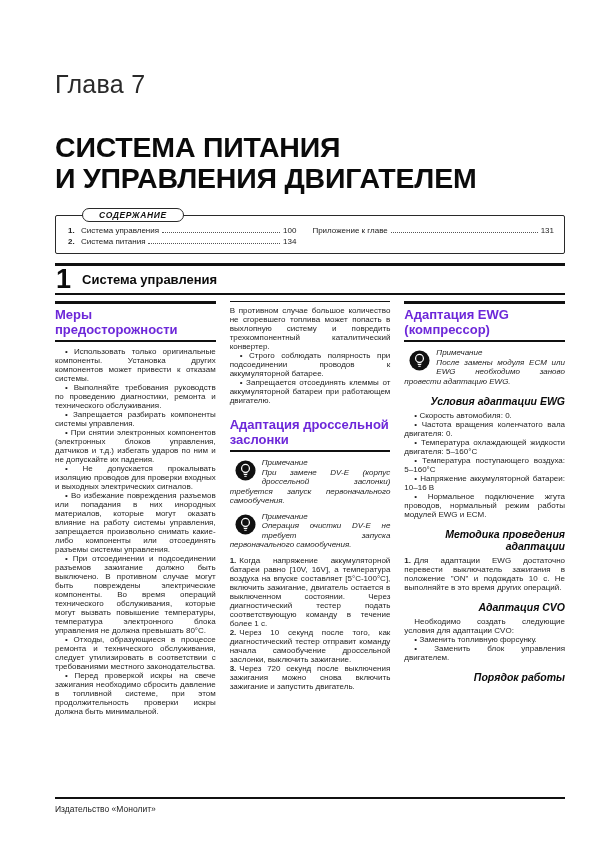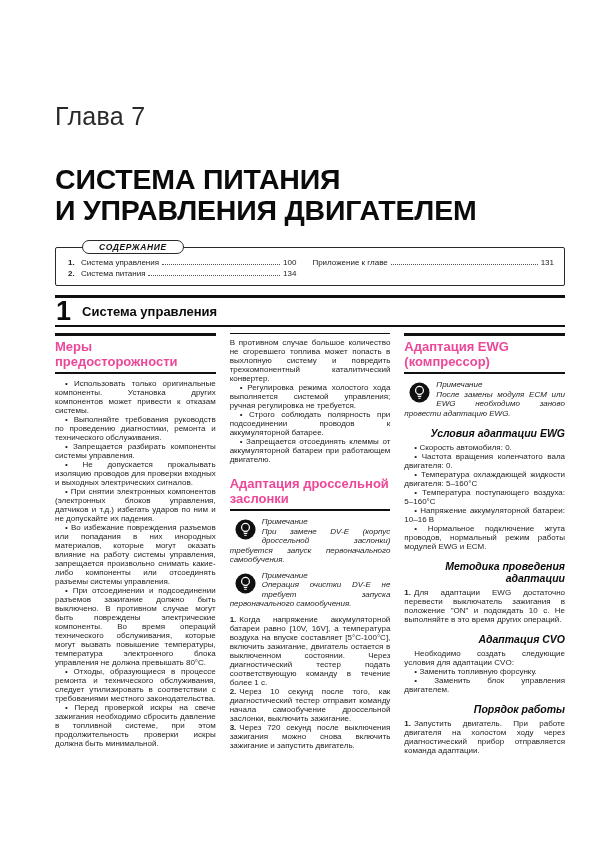--- a/index.html
+++ b/index.html
@@ -1,21 +1,21 @@
 <!DOCTYPE html>
 <html lang="ru"><head>
 <meta charset="utf-8">
 <style>
   * { margin:0; padding:0; box-sizing:border-box; }
   html,body { background:#fff; }
   body { font-family:"Liberation Sans", sans-serif; color:#1e1e1e; }
   .page { position:relative; width:600px; height:849px; background:#ffffff; overflow:hidden; }
   .inner { padding:0 35px 0 55px; }
 
-  .chapter { margin-top:102px; font-size:25px; font-weight:400; color:#2a2a2a; letter-spacing:.3px; }
+  .chapter { margin-top:70px; font-size:25px; font-weight:400; color:#2a2a2a; letter-spacing:.3px; }
 
   .big-title { margin-top:33px; font-size:28.5px; line-height:31px; font-weight:700; color:#0b0b0b; letter-spacing:-0.2px; }
 
   
   .toc-box { position:relative; margin-top:21px; border:1.5px solid #2a2a2a; border-radius:2px; padding:10px 10px 6px 12px; }
   .toc-label { position:absolute; top:-8px; left:26px; background:#fff; border:1.5px solid #2a2a2a; border-radius:8px; padding:1px 16px; font-size:8.5px; font-weight:700; font-style:italic; letter-spacing:.6px; color:#111; }
   .toc-cols { display:flex; }
   .toc-col { width:47%; }
   .toc-col + .toc-col { width:53%; padding-left:16px; }
   .toc-row { display:flex; align-items:baseline; font-size:8px; line-height:10.5px; color:#222; }
@@ -30,21 +30,21 @@
   .banner-num { font-size:27px; font-weight:700; color:#0b0b0b; line-height:1; margin:0 11px 0 1px; }
   .banner-title { font-size:13px; font-weight:700; color:#0b0b0b; }
 
   
   .cols { display:flex; gap:14px; margin-top:6px; height:437px; overflow:hidden; }
   .col { flex:1; min-width:0; }
 
   .hr-thick { border-top:3px solid #101010; margin-bottom:4px; }
   .hr-thin  { border-top:1px solid #101010; margin-bottom:4px; }
 
-  .h2 { white-space:pre-line; font-size:13px; line-height:14.5px; font-weight:700; color:#ec4899;
+  .h2 { white-space:pre-line; font-size:13px; line-height:14.5px; font-weight:700; color:#6d28d9;
         border-bottom:2px solid #101010; padding-bottom:3px; margin:1px 0 5px; margin-top:13px; }
   .hr-thick + .h2, .hr-thin + .h2 { margin-top:1px; }
 
   .h3 { white-space:pre-line; font-size:10.5px; line-height:12px; font-weight:700; font-style:italic; color:#0b0b0b; margin:9px 0 4px;text-align:right; }
 
   .p { font-size:8px; line-height:9px; text-align:justify; color:#1e1e1e; }
   .p.indent, .p.bullet { text-indent:10px; }
   .bmark { font-size:8px; }
   .step-num { font-weight:700; padding-right:3px; }
 
@@ -101,31 +101,30 @@
     </div>
 
     <div class="cols">
       <div class="col">
           <div class="hr-thick"></div>
           <div class="h2">Меры
 предосторожности</div>
           <div class="p bullet"><span class="bmark">•&nbsp;</span>Использовать только оригинальные компоненты. Установка других компонентов может привести к отказам системы.</div>
           <div class="p bullet"><span class="bmark">•&nbsp;</span>Выполняйте требования руководств по проведению диагностики, ремонта и технического обслуживания.</div>
           <div class="p bullet"><span class="bmark">•&nbsp;</span>Запрещается разбирать компоненты системы управления.</div>
+          <div class="p bullet"><span class="bmark">•&nbsp;</span>При снятии электронных компонентов (электронных блоков управления, датчиков и т.д.) избегать ударов по ним и не допускайте их падения.</div>
           <div class="p bullet"><span class="bmark">•&nbsp;</span>Не допускается прокалывать изоляцию проводов для проверки входных и выходных электрических сигналов.</div>
-          <div class="p bullet"><span class="bmark">•&nbsp;</span>При снятии электронных компонентов (электронных блоков управления, датчиков и т.д.) избегать ударов по ним и не допускайте их падения.</div>
           <div class="p bullet"><span class="bmark">•&nbsp;</span>Во избежание повреждения разъемов или попадания в них инородных материалов, которые могут оказать влияние на работу системы управления, запрещается произвольно снимать какие-либо компоненты или отсоединять разъемы системы управления.</div>
           <div class="p bullet"><span class="bmark">•&nbsp;</span>При отсоединении и подсоединении разъемов зажигание должно быть выключено. В противном случае могут быть повреждены электрические компоненты. Во время операций технического обслуживания, которые могут вызвать повышение температуры, температура электронного блока управления не должна превышать 80°C.</div>
           <div class="p bullet"><span class="bmark">•&nbsp;</span>Отходы, образующиеся в процессе ремонта и технического обслуживания, следует утилизировать в соответствии с требованиями местного законодательства.</div>
           <div class="p bullet"><span class="bmark">•&nbsp;</span>Перед проверкой искры на свече зажигания необходимо сбросить давление в топливной системе, при этом продолжительность проверки искры должна быть минимальной.</div>
         </div>
       <div class="col">
           <div class="hr-thin"></div>
           <div class="p plain">В противном случае большое количество не сгоревшего топлива может попасть в выхлопную систему и повредить трехкомпонентный каталитический конвертер.</div>
-          <div class="p bullet"><span class="bmark">•&nbsp;</span>Регулировка режима холостого хода выполняется системой управления; ручная регулировка не требуется.</div>
           <div class="p bullet"><span class="bmark">•&nbsp;</span>Строго соблюдать полярность при подсоединении проводов к аккумуляторной батарее.</div>
           <div class="p bullet"><span class="bmark">•&nbsp;</span>Запрещается отсоединять клеммы от аккумуляторной батареи при работающем двигателю.</div>
           <div class="h2">Адаптация дроссельной
 заслонки</div>
           <div class="note"><svg class="note-icon" viewBox="0 0 22 22">
               <circle cx="11" cy="11" r="10.5" fill="#101010"></circle>
               <circle cx="11" cy="8.8" r="4.1" fill="none" stroke="#fff" stroke-width="1.3"></circle>
               <path d="M9.2 13.4h3.6M9.6 15.2h2.8M10.2 17h1.6" stroke="#fff" stroke-width="1.1" stroke-linecap="round" fill="none"></path>
             </svg><span class="note-label">Примечание</span><span class="note-text">При замене DV-E (корпус дроссельной заслонки) требуется запуск первоначального самообучения.</span></div>
           <div class="note"><svg class="note-icon" viewBox="0 0 22 22">
@@ -154,18 +153,20 @@
           <div class="p bullet"><span class="bmark">•&nbsp;</span>Напряжение аккумуляторной батареи: 10–16 В</div>
           <div class="p bullet"><span class="bmark">•&nbsp;</span>Нормальное подключение жгута проводов, нормальный режим работы модулей EWG и ECM.</div>
           <div class="h3">Методика проведения
 адаптации</div>
           <div class="p "><span class="step-num">1.</span>Для адаптации EWG достаточно перевести выключатель зажигания в положение "ON" и подождать 10 с. Не выполняйте в это время других операций.</div>
           <div class="h3">Адаптация CVO</div>
           <div class="p indent">Необходимо создать следующие условия для адаптации CVO:</div>
           <div class="p bullet"><span class="bmark">•&nbsp;</span>Заменить топливную форсунку.</div>
           <div class="p bullet"><span class="bmark">•&nbsp;</span>Заменить блок управления двигателем.</div>
           <div class="h3">Порядок работы</div>
-          <div class="p "><span class="step-num">1.</span>Запустить двигатель. При работе двигателя на холостом ходу через диагностический прибор отправляется команда адаптации.</div>
         </div>
     </div>
   </div>
 
+  <div class="footer">
+    <span>Издательство «Монолит»</span>
+  </div>
 </div>
 
 </body></html>

